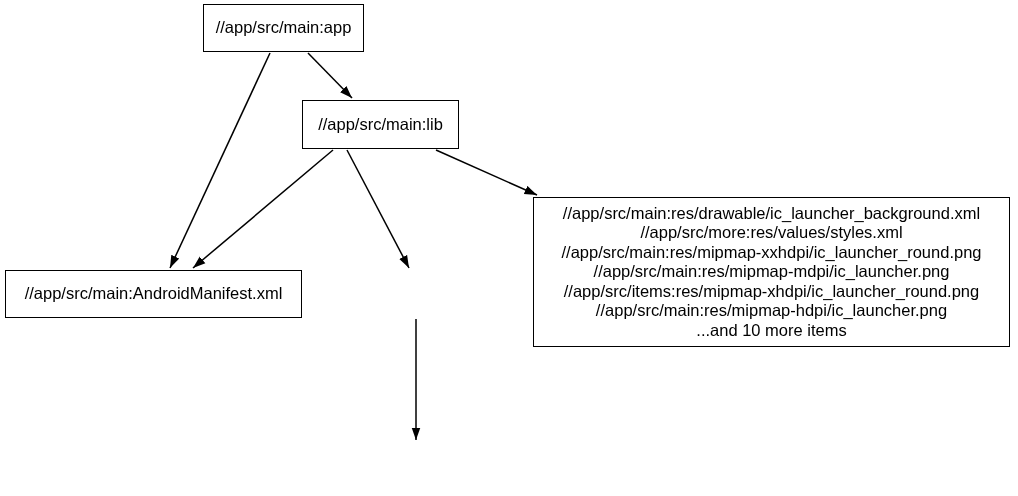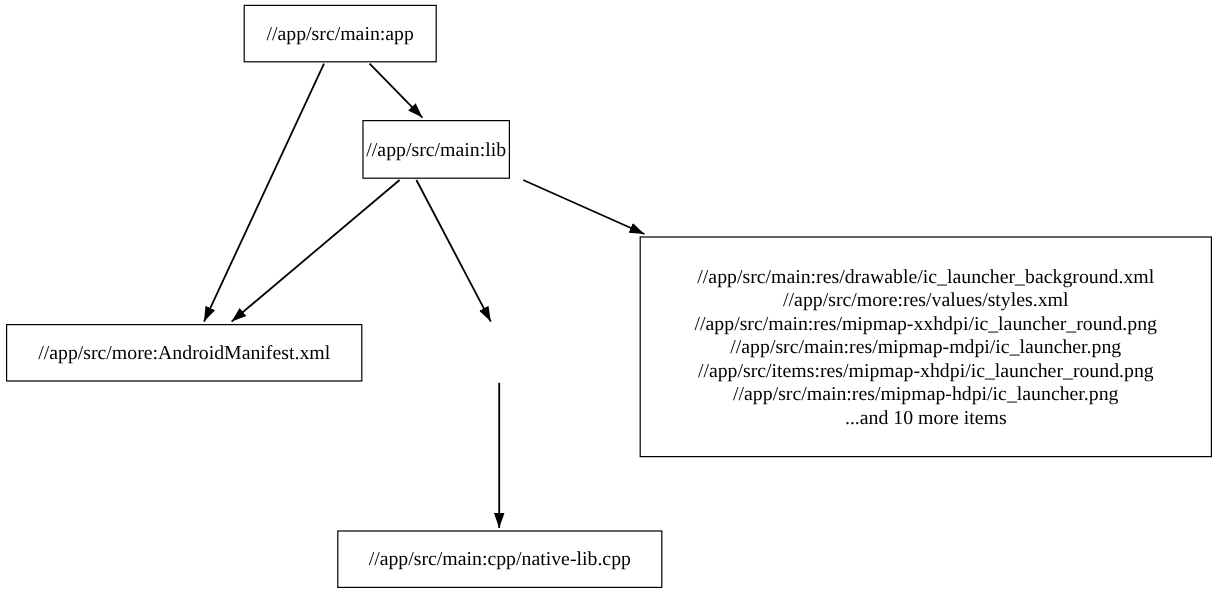--- a/index.html
+++ b/index.html
@@ -6,21 +6,21 @@
     margin: 0;
     padding: 0;
     background: #ffffff;
   }
   #canvas {
     position: relative;
     width: 1018px;
     height: 496px;
     background: #ffffff;
     overflow: hidden;
-    font-family: Liberation Serif, serif;
+    font-family: Liberation Sans, sans-serif;
     color: #000000;
   }
   #edges {
     position: absolute;
     left: 0;
     top: 0;
     width: 1018px;
     height: 496px;
     pointer-events: none;
   }
@@ -55,31 +55,28 @@
   <line x1="270" y1="53" x2="170" y2="268" stroke="#000000" stroke-width="1.5" marker-end="url(#arrow)"></line>
       <line x1="308" y1="53" x2="352" y2="98" stroke="#000000" stroke-width="1.5" marker-end="url(#arrow)"></line>
       <line x1="333" y1="150" x2="193" y2="268" stroke="#000000" stroke-width="1.5" marker-end="url(#arrow)"></line>
       <line x1="347" y1="150" x2="409" y2="268" stroke="#000000" stroke-width="1.5" marker-end="url(#arrow)"></line>
       <line x1="436" y1="150" x2="537" y2="195" stroke="#000000" stroke-width="1.5" marker-end="url(#arrow)"></line>
       <line x1="416" y1="319" x2="416" y2="440" stroke="#000000" stroke-width="1.5" marker-end="url(#arrow)"></line>
     </svg>
 <div class="node" style="left: 203px; top: 4px; width: 161px; height: 48px;">
       <div class="nlabel">//app/src/main:app</div>
     </div>
-    <div class="node" style="left: 302px; top: 100px; width: 123px; height: 49px;">
+    <div class="node" style="left: 302px; top: 100px; width: 157px; height: 49px;">
       <div class="nlabel">//app/src/main:lib</div>
     </div>
     <div class="node" style="left: 5px; top: 270px; width: 297px; height: 48px;">
-      <div class="nlabel">//app/src/more:AndroidManifest.xml</div>
+      <div class="nlabel">//app/src/main:AndroidManifest.xml</div>
     </div>
-    <div class="node" style="left: 533px; top: 197px; width: 477px; height: 184px;">
+    <div class="node" style="left: 533px; top: 197px; width: 477px; height: 150px;">
       <div class="nline">//app/src/main:res/drawable/ic_launcher_background.xml</div>
       <div class="nline">//app/src/more:res/values/styles.xml</div>
       <div class="nline">//app/src/main:res/mipmap-xxhdpi/ic_launcher_round.png</div>
       <div class="nline">//app/src/main:res/mipmap-mdpi/ic_launcher.png</div>
       <div class="nline">//app/src/items:res/mipmap-xhdpi/ic_launcher_round.png</div>
       <div class="nline">//app/src/main:res/mipmap-hdpi/ic_launcher.png</div>
       <div class="nline">...and 10 more items</div>
     </div>
-    <div class="node" style="left: 281px; top: 442px; width: 271px; height: 48px;">
-      <div class="nlabel">//app/src/main:cpp/native-lib.cpp</div>
-    </div>
   </div>
 
 </body></html>

